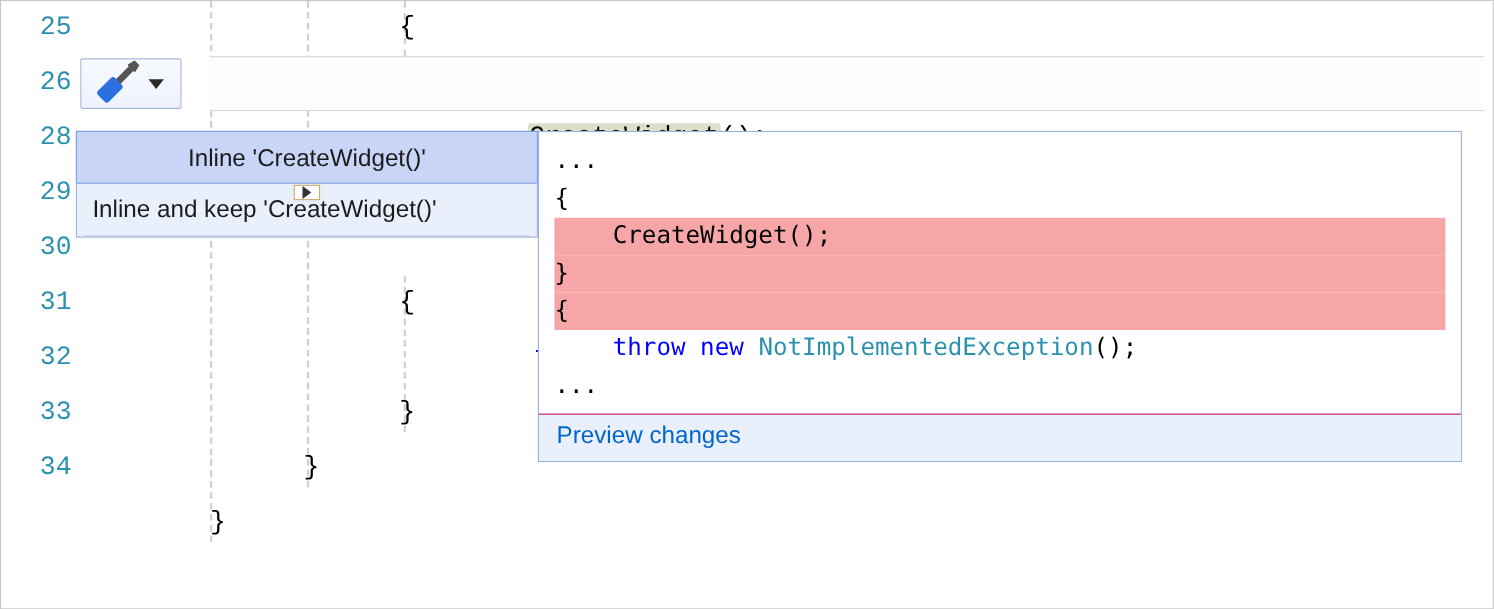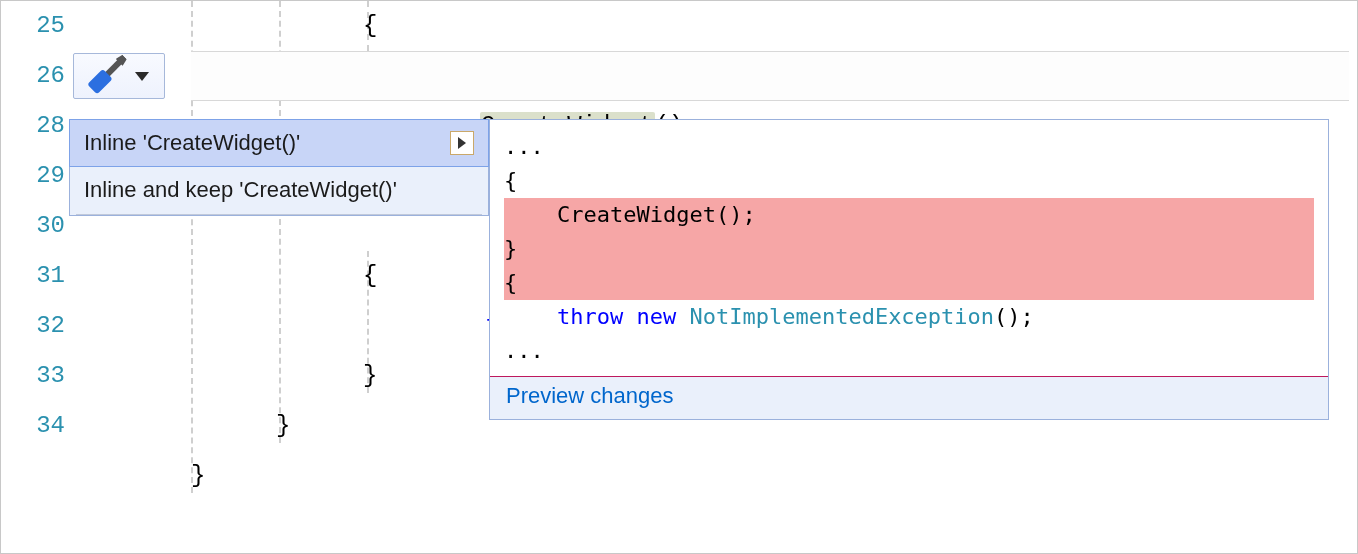--- a/index.html
+++ b/index.html
@@ -122,20 +122,21 @@
     line-height: 48px;
     padding: 0 14px;
     display: flex;
     align-items: center;
     justify-content: space-between;
   }
   .menu-item.selected {
     background: #c8d5f7;
     border: 1px solid #7da2e8;
     margin: -1px;
+    flex-direction: column;
   }
   .menu-sep {
     height: 1px;
     background: #c1c9da;
     margin: 0 6px;
   }
   .submenu-btn {
     width: 24px; height: 24px;
     border: 1px solid #caa86a;
     background: #fff;

